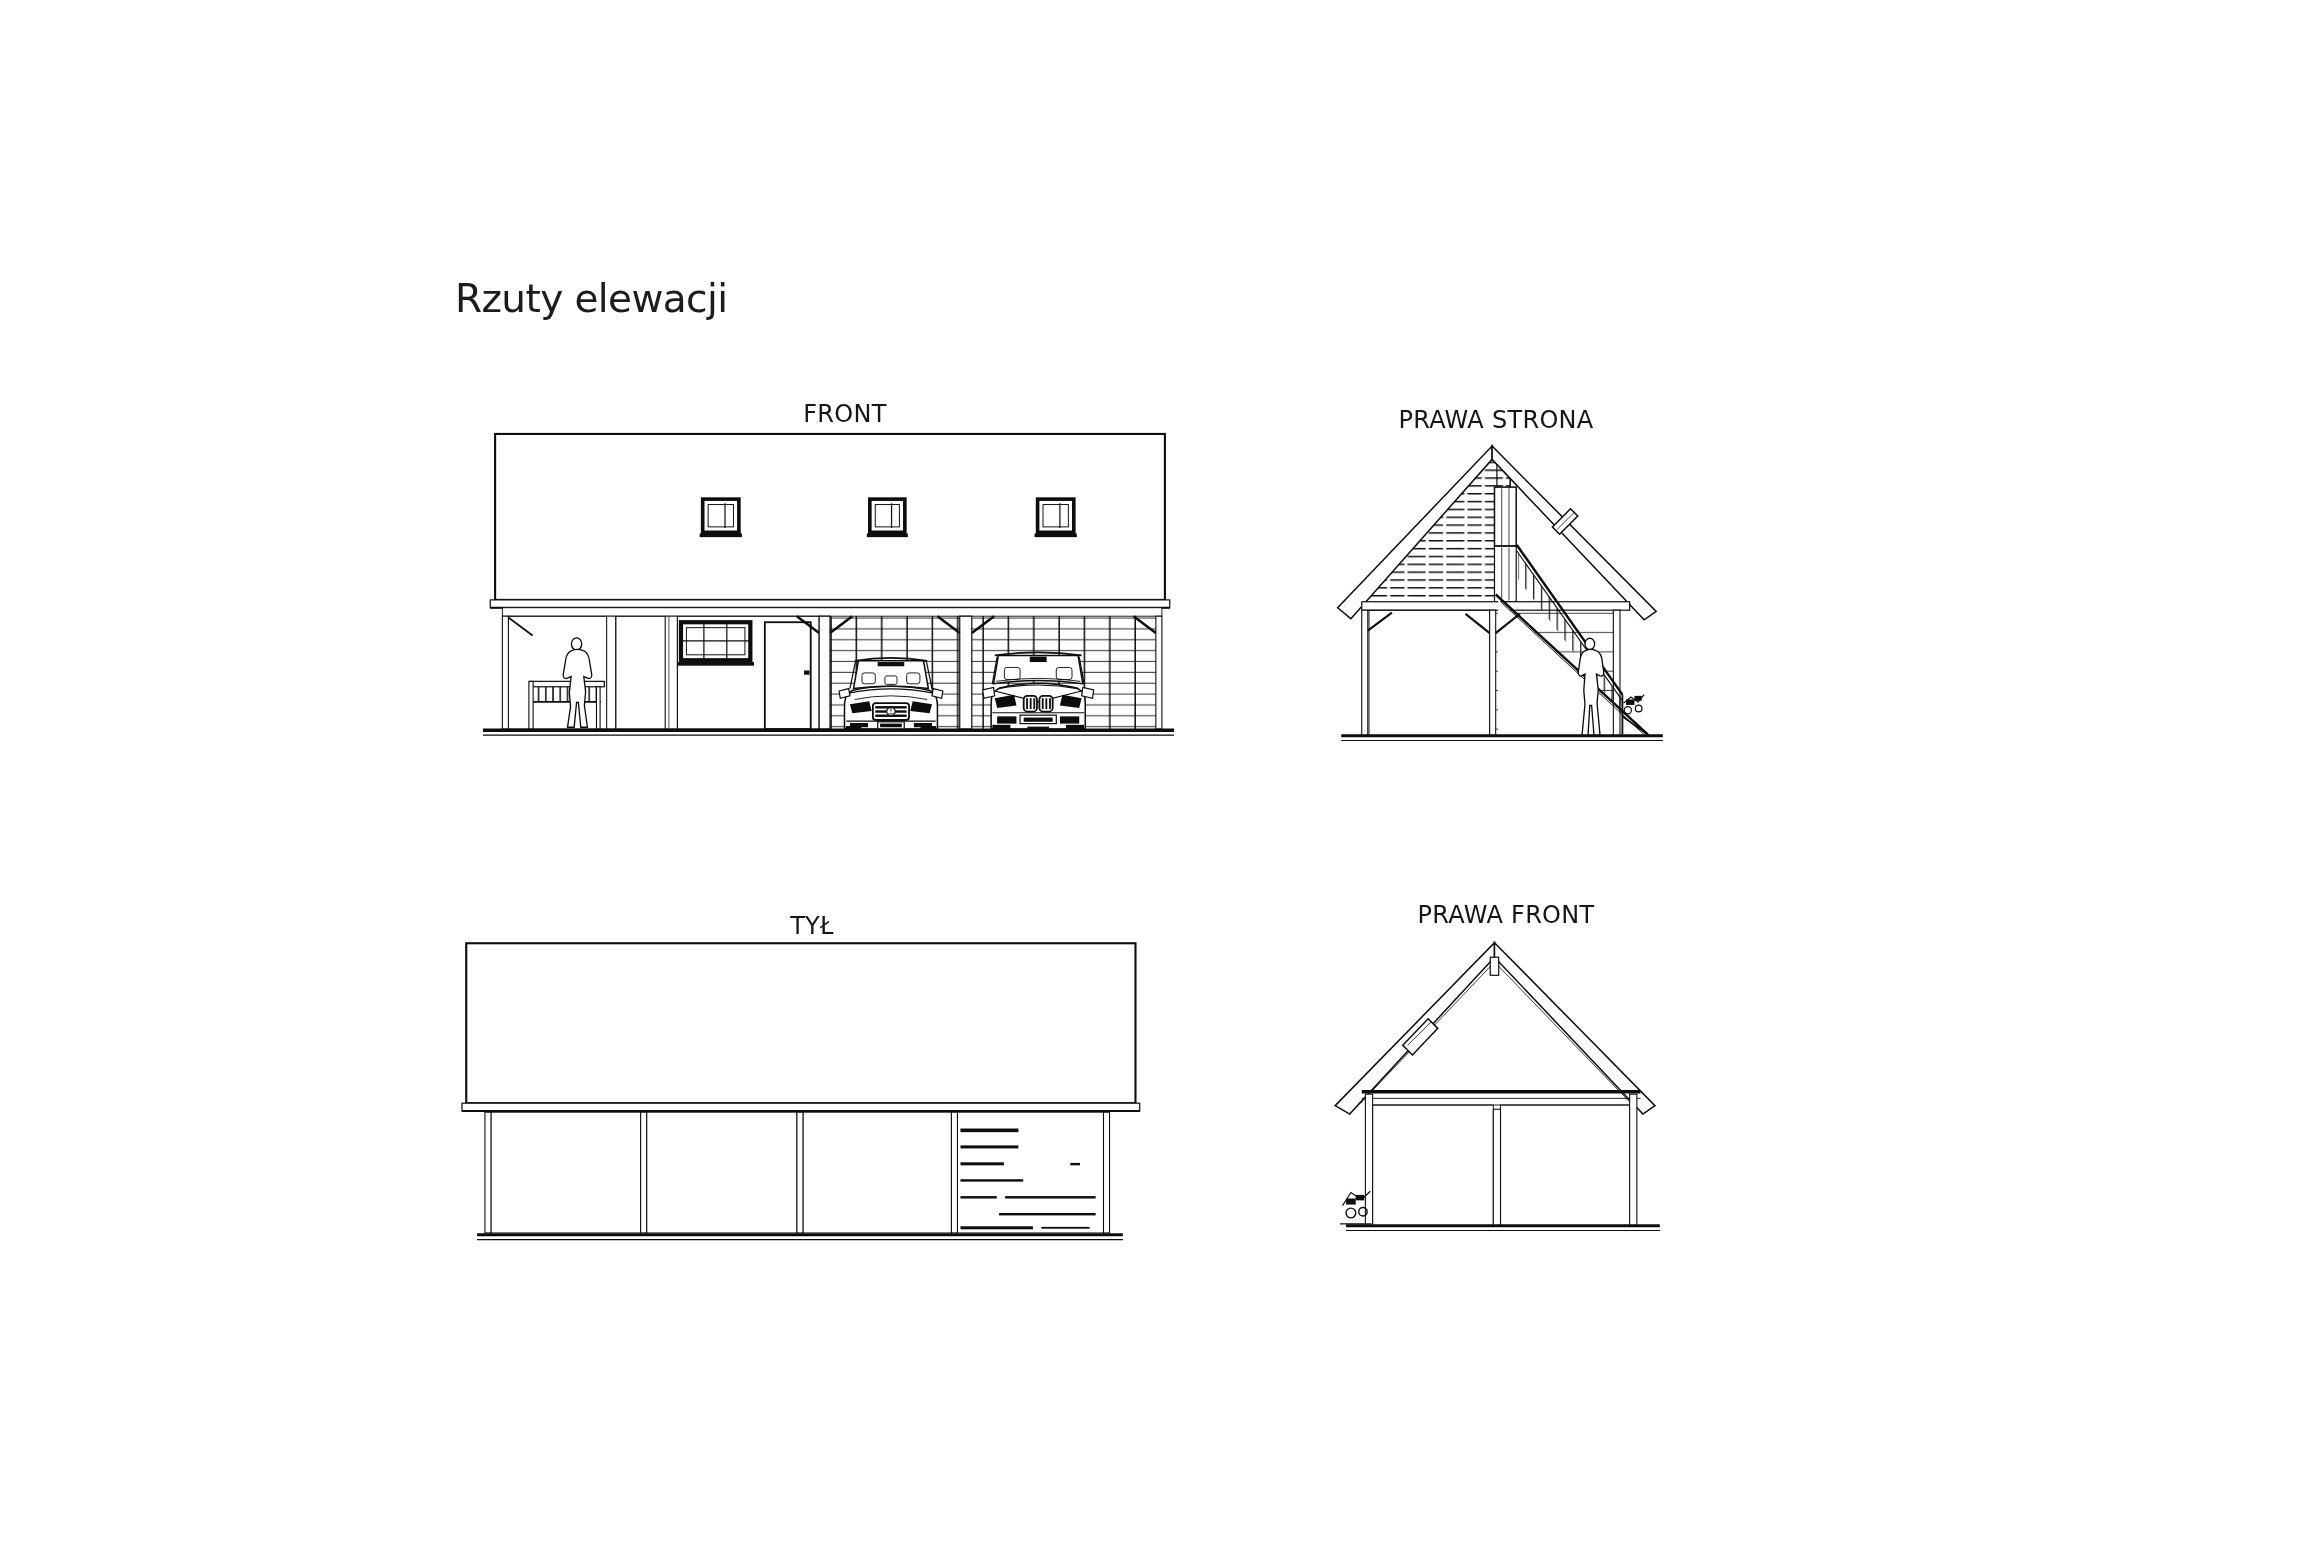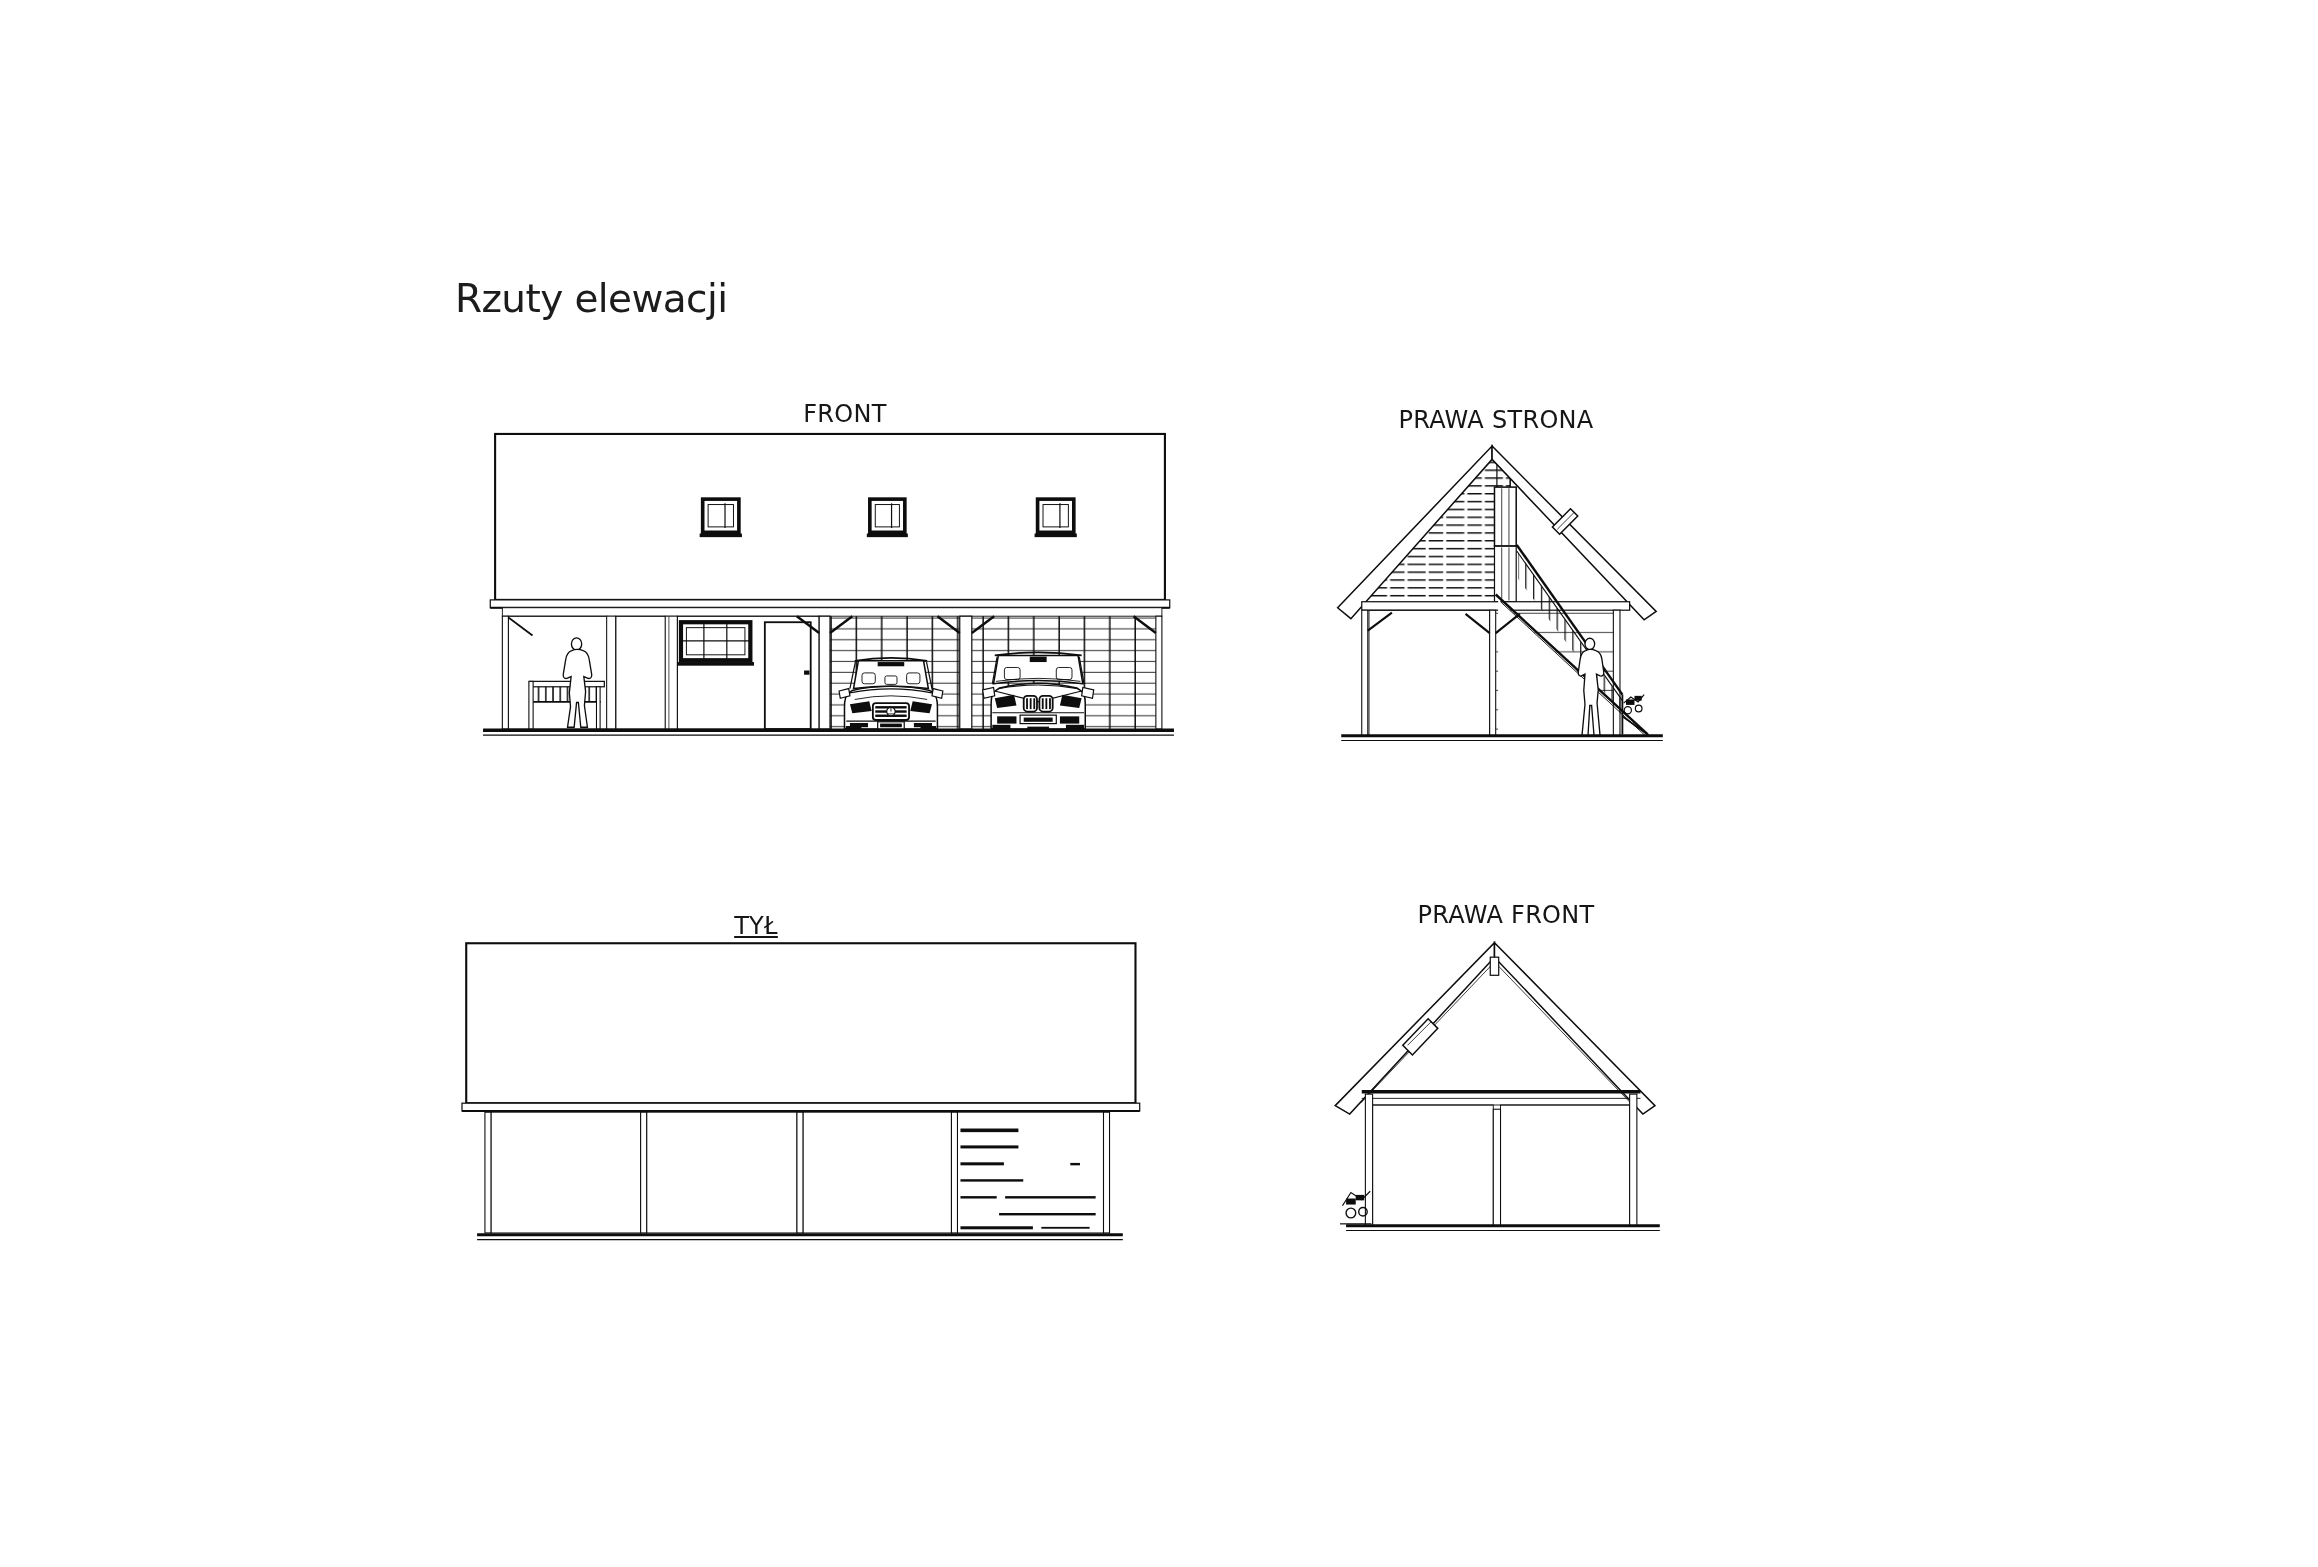--- a/index.html
+++ b/index.html
@@ -286,21 +286,21 @@
         <line class="s" x1="478" y1="458" x2="520" y2="488" stroke-width="3"></line>
         <line class="s" x1="484" y1="462" x2="522" y2="489" stroke-width="1.5"></line>
       </g>
 
       <line class="s" x1="12" y1="490" x2="545" y2="490" stroke-width="5"></line>
       <line class="s" x1="12" y1="498" x2="545" y2="498" stroke-width="2"></line>
     </svg>
   </figure>
 
   <figure style="margin:0;">
-    <figcaption class="fig-label" style="left:756px;top:912px;text-decoration:underline;">TYŁ</figcaption>
+    <figcaption class="fig-label" style="left:812px;top:912px;">TYŁ</figcaption>
     <svg class="fig-svg" style="left:462px;top:939px;" width="694" height="338" viewBox="0 0 1150 560">
       <g>
         <rect class="w" x="7" y="7" width="1109" height="265" stroke-width="3.5"></rect>
         <rect class="w" x="0" y="272" width="1123" height="13" stroke-width="2"></rect>
         <line class="s" x1="0" y1="285" x2="1123" y2="285" stroke-width="3.5"></line>
       </g>
       <g>
         <rect x="48" y="287" width="248" height="200" fill="url(#patBoard32t)" class="s" stroke-width="1.5"></rect>
         <rect x="306" y="287" width="249" height="200" fill="url(#patBoard32t)" class="s" stroke-width="1.5"></rect>
         <rect x="565" y="287" width="246" height="200" fill="url(#patBoard32t)" class="s" stroke-width="1.5"></rect>

